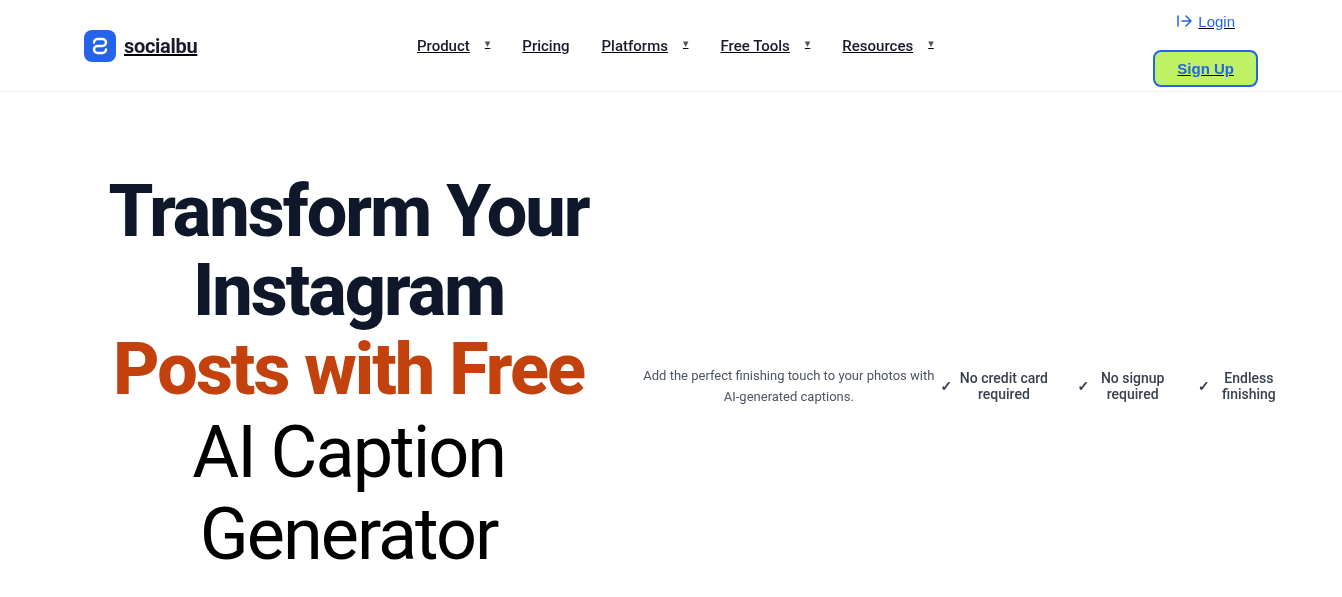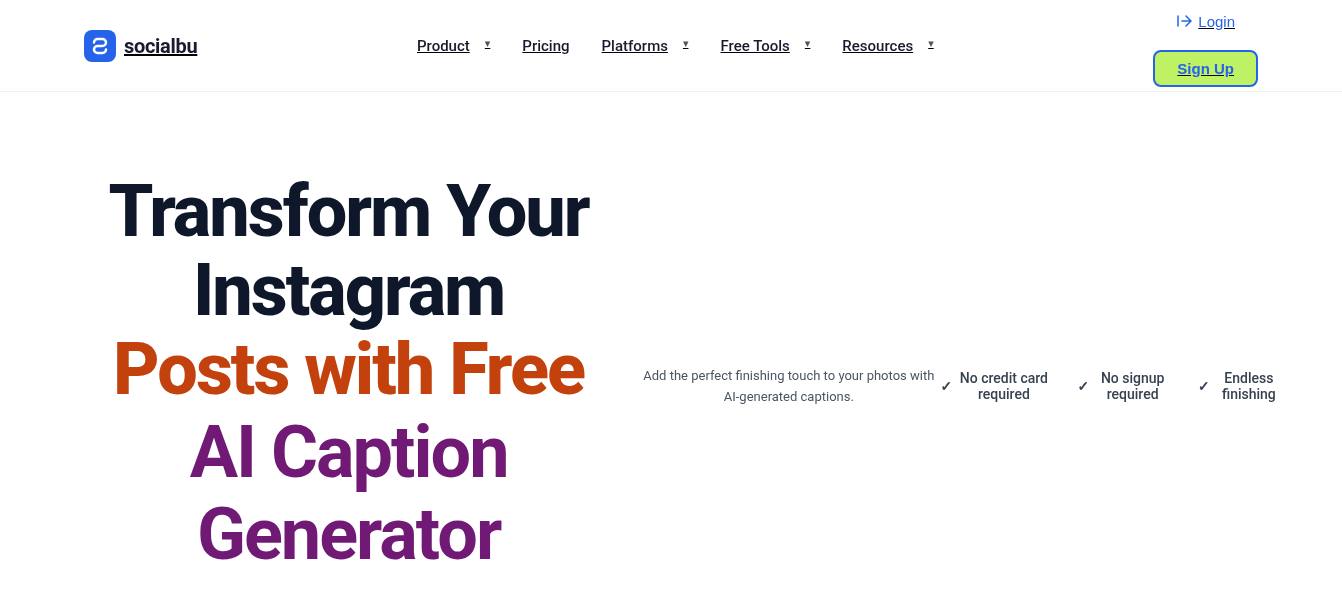--- a/index.html
+++ b/index.html
@@ -126,22 +126,22 @@
     .hero-heading-line2 {
       font-size: 72px;
       font-weight: 800;
       color: #c2410c;
       line-height: 1.1;
       letter-spacing: -2px;
     }
 
     .hero-heading-line3 {
       font-size: 72px;
-      font-weight: 700;
-      color: #701a75;
+      font-weight: 400;
+      color: #000000;
       line-height: 1.15;
       letter-spacing: -2px;
       margin-top: 2px;
     }
 
     .hero-subtitle {
       margin-top: 24px;
       font-size: 13px;
       color: #4b5563;
       font-weight: 400;

